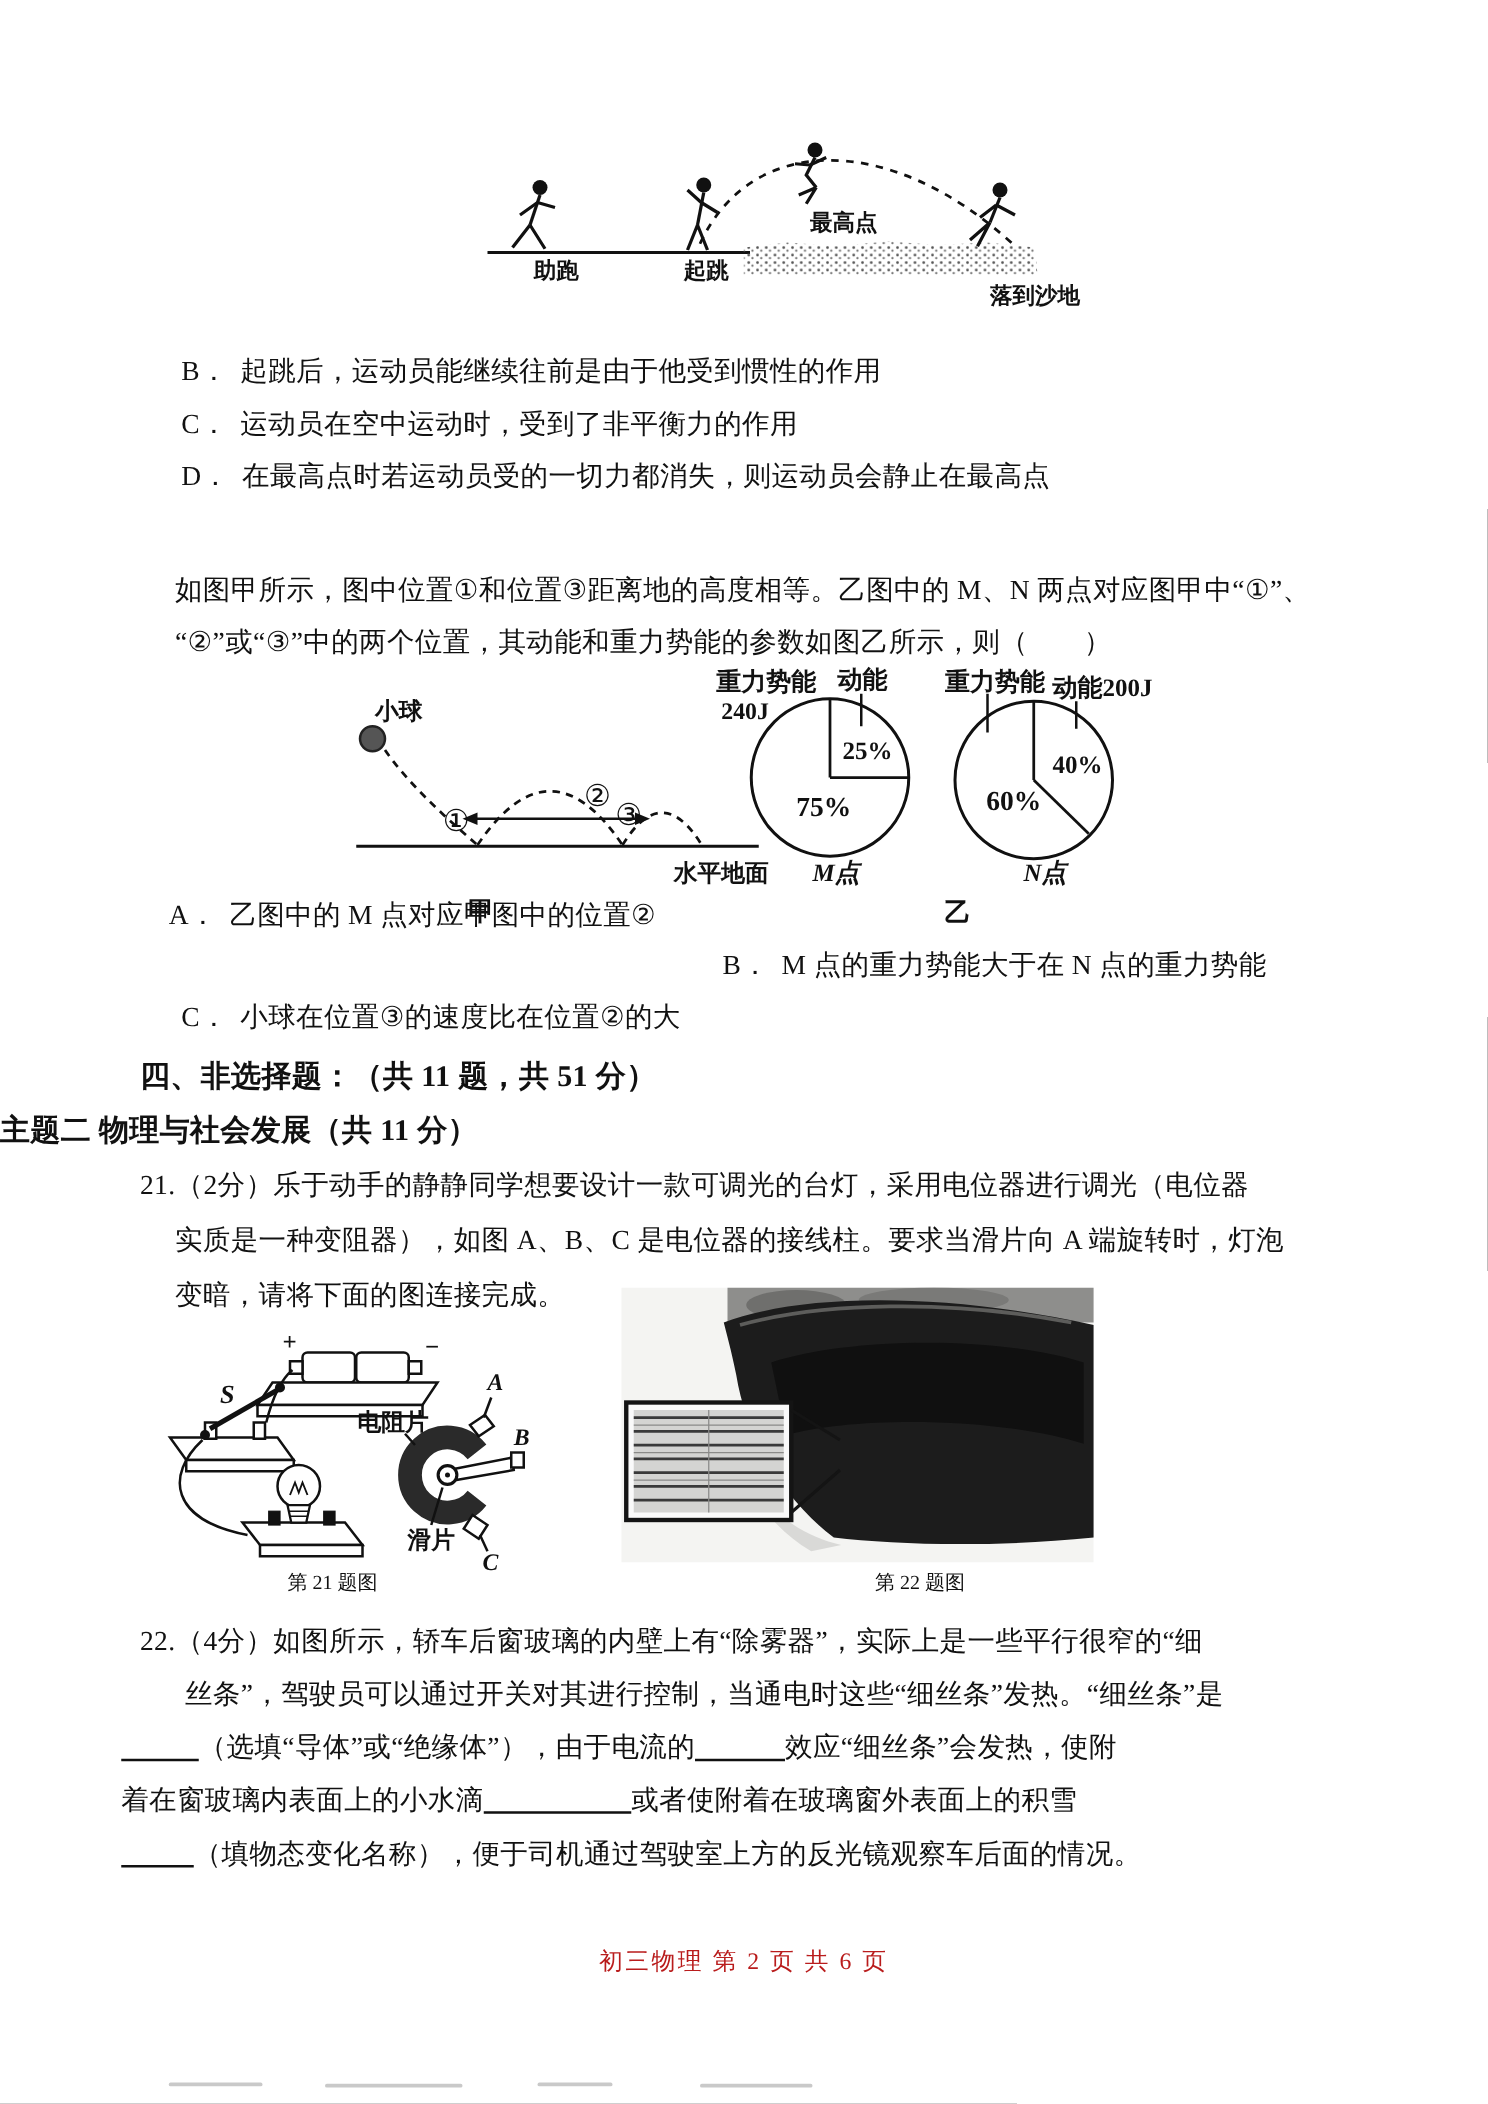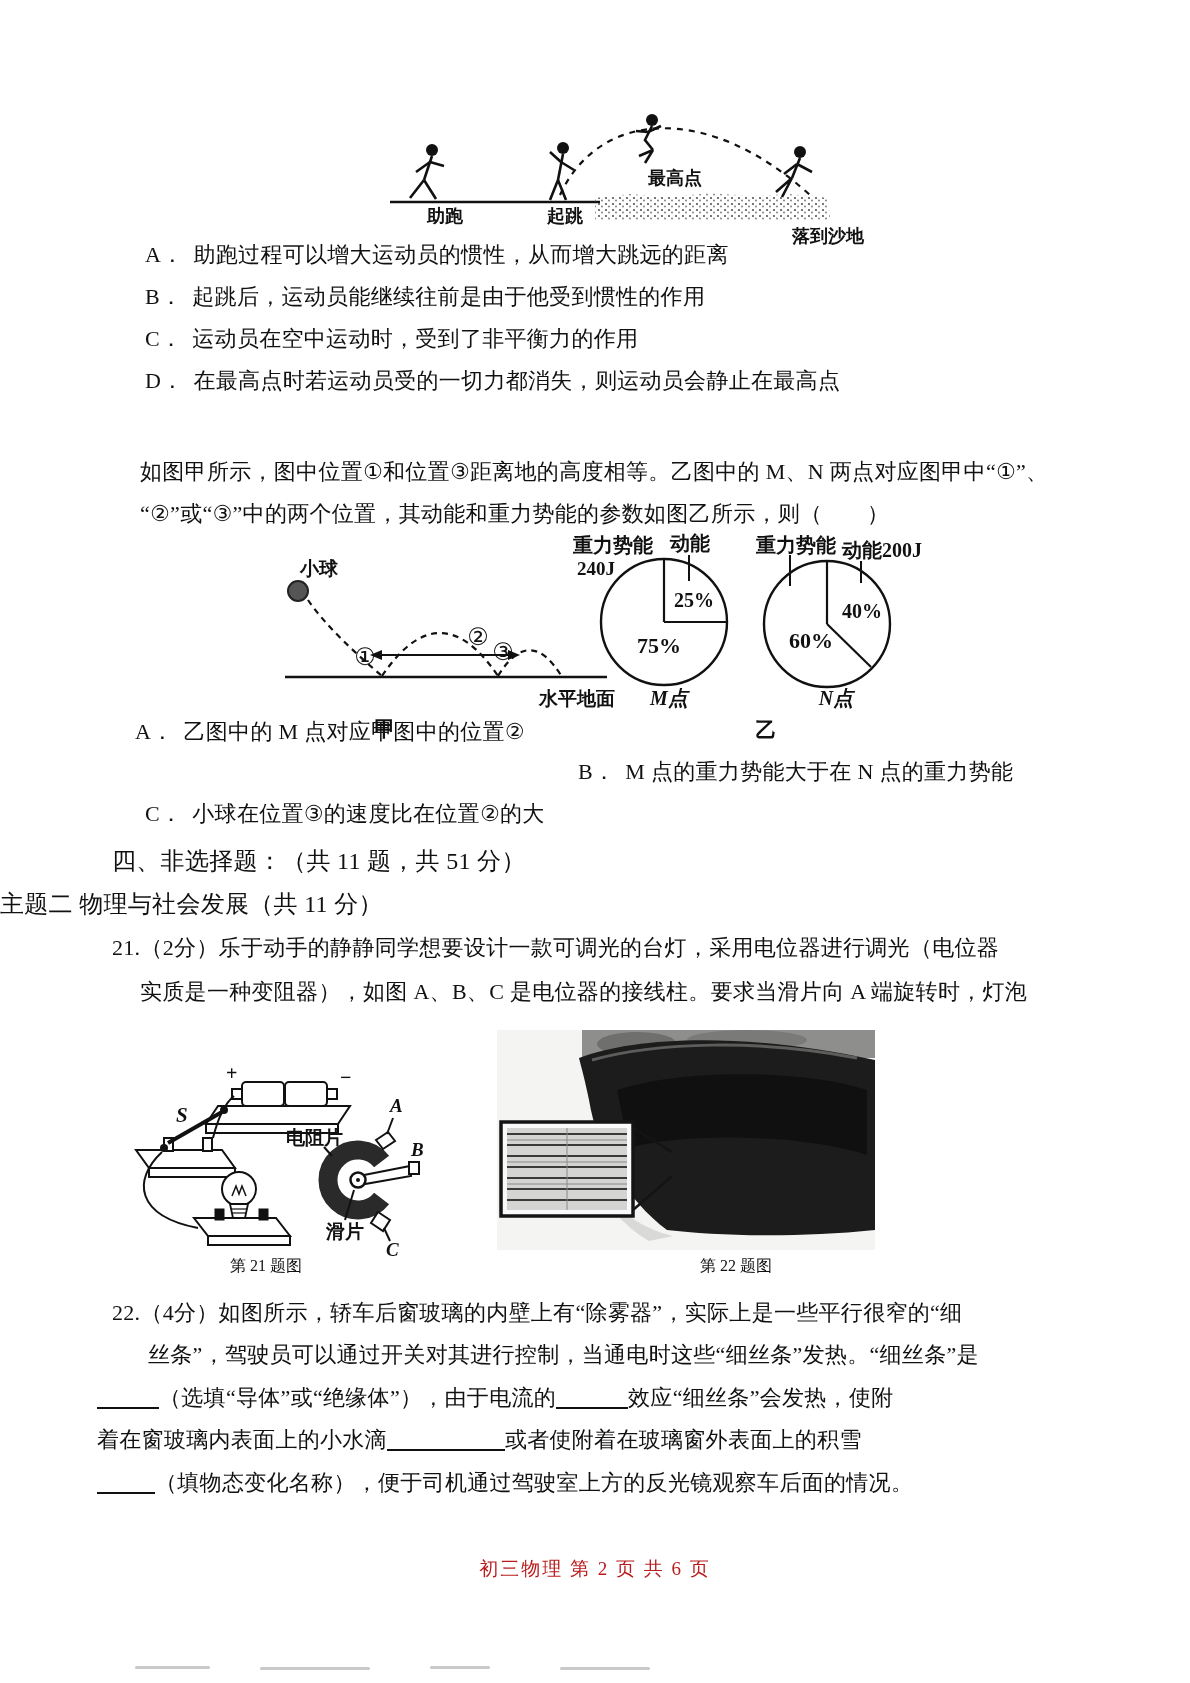--- a/index.html
+++ b/index.html
@@ -3,21 +3,21 @@
 <meta charset="utf-8">
 <style>
   html,body{margin:0;padding:0;background:#8a8a8a;}
   #page{
     position:relative;width:1190px;height:1683px;background:#ffffff;
     font-family:"Liberation Serif","DejaVu Serif","DejaVu Sans",serif;
     color:#111;overflow:hidden;margin:0 auto;
   }
   .t{position:absolute;font-size:22px;white-space:nowrap;letter-spacing:0.3px;}
   .opt .lab{display:inline-block;margin-right:10px;}
-  .bold{font-weight:normal;}
+  .bold{font-weight:bold;}
   .center{}
   .blank{display:inline-block;border-bottom:2px solid #111;height:20px;vertical-align:-4px;}
   svg text{font-family:"Liberation Serif","DejaVu Serif","DejaVu Sans",serif;fill:#111;}
   .caption{position:absolute;font-size:16px;}
   .footer{position:absolute;width:100%;text-align:center;font-size:19px;letter-spacing:2px;color:#b91c1c;}
   .noise{position:absolute;background:#c9c9c9;height:3px;border-radius:2px;}
 </style>
 </head>
 <body>
 
@@ -63,21 +63,20 @@
       <path d="M 420,58 L 412,78"></path>
       <path d="M 412,78 L 396,92 M 412,78 L 402,97"></path>
       <path d="M 417,64 L 432,72 M 417,64 L 404,74"></path>
     </g>
     <text x="65" y="122" font-size="18" font-weight="bold" text-anchor="middle">助跑</text>
     <text x="185" y="122" font-size="18" font-weight="bold" text-anchor="middle">起跳</text>
     <text x="295" y="84" font-size="18" font-weight="bold" text-anchor="middle">最高点</text>
     <text x="448" y="142" font-size="18" font-weight="bold" text-anchor="middle">落到沙地</text>
   </svg>
 
-  <div class="t opt" style="left:145px;top:240px"><span class="lab">A．</span><span>助跑过程可以增大运动员的惯性，从而增大跳远的距离</span></div>
   <div class="t opt" style="left:145px;top:282px"><span class="lab">B．</span><span>起跳后，运动员能继续往前是由于他受到惯性的作用</span></div>
   <div class="t opt" style="left:145px;top:324px"><span class="lab">C．</span><span>运动员在空中运动时，受到了非平衡力的作用</span></div>
   <div class="t opt" style="left:145px;top:366px"><span class="lab">D．</span><span>在最高点时若运动员受的一切力都消失，则运动员会静止在最高点</span></div>
 
   <div class="t" style="left:140px;top:457px">如图甲所示，图中位置①和位置③距离地的高度相等。乙图中的 M、N 两点对应图甲中“①”、</div>
   <div class="t" style="left:140px;top:499px">“②”或“③”中的两个位置，其动能和重力势能的参数如图乙所示，则（　　）</div>
 
   <svg style="position:absolute;left:270px;top:525px" width="660" height="222" viewBox="0 0 660 222">
 
     <text x="30" y="50" font-size="19" font-weight="bold">小球</text>
@@ -126,20 +125,21 @@
 
   <div class="t opt" style="left:135px;top:717px"><span class="lab">A．</span><span>乙图中的 M 点对应甲图中的位置②</span></div>
   <div class="t opt" style="left:578px;top:757px"><span class="lab">B．</span><span>M 点的重力势能大于在 N 点的重力势能</span></div>
   <div class="t opt" style="left:145px;top:799px"><span class="lab">C．</span><span>小球在位置③的速度比在位置②的大</span></div>
 
   <div class="t bold" style="left:112px;top:845px;font-size:24px">四、非选择题：（共 11 题，共 51 分）</div>
   <div class="t bold center" style="left:0;top:888px;width:1190px;font-size:24px">主题二  物理与社会发展（共 11 分）</div>
 
   <div class="t" style="left:112px;top:933px"><span>21.</span><span>（2分）乐于动手的静静同学想要设计一款可调光的台灯，采用电位器进行调光（电位器</span></div>
   <div class="t" style="left:140px;top:977px">实质是一种变阻器），如图 A、B、C 是电位器的接线柱。要求当滑片向 A 端旋转时，灯泡</div>
+  <div class="t" style="left:140px;top:1021px">变暗，请将下面的图连接完成。</div>
 
   <svg style="position:absolute;left:118px;top:1048px" width="312" height="212" viewBox="0 0 312 212">
 
     <g stroke="#111" fill="#fff">
       <rect x="124" y="34" width="42" height="24" rx="4" stroke-width="2"></rect>
       <rect x="167" y="34" width="42" height="24" rx="4" stroke-width="2"></rect>
       <rect x="114" y="41" width="10" height="10" stroke-width="2"></rect>
       <rect x="209" y="41" width="10" height="10" stroke-width="2"></rect>
       <polygon points="100,58 232,58 220,76 88,76" stroke-width="2"></polygon>
       <polygon points="88,76 220,76 220,85 88,85" stroke-width="2"></polygon>

